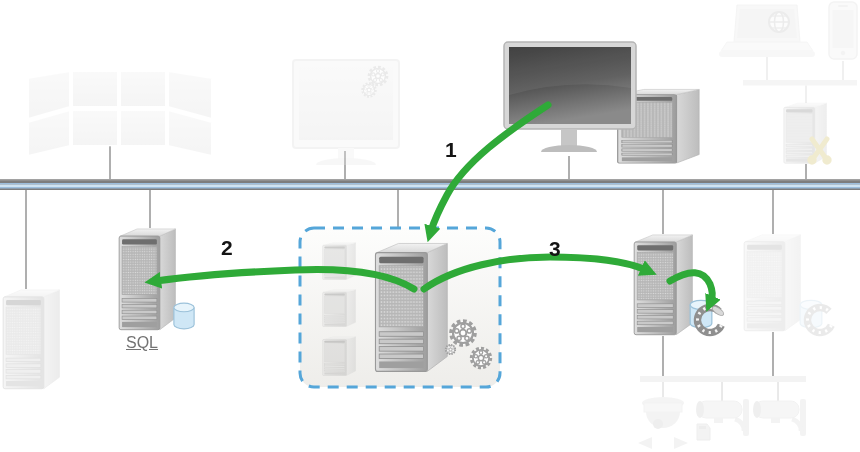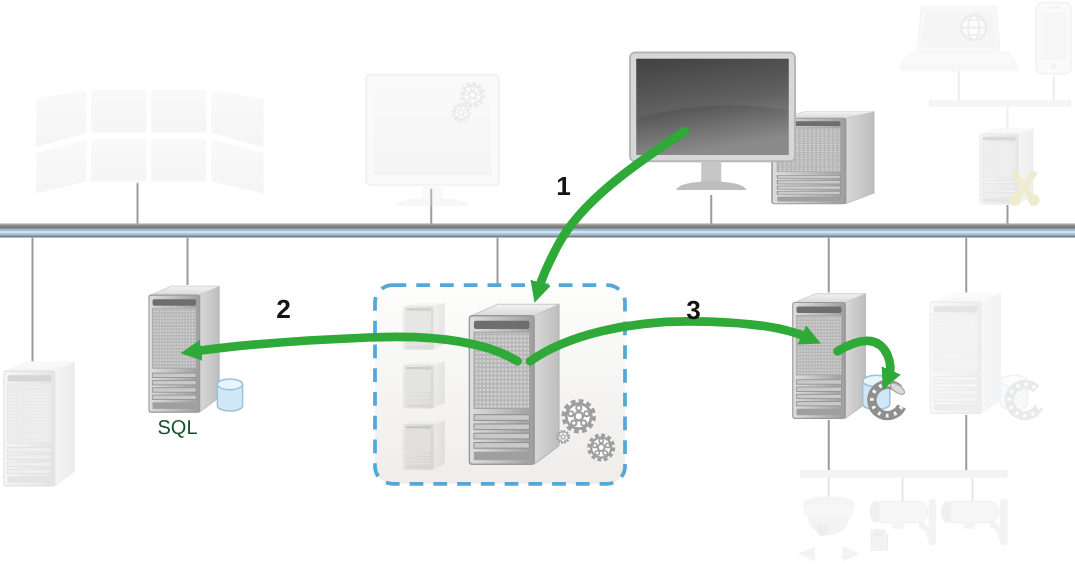--- a/index.html
+++ b/index.html
@@ -6,21 +6,21 @@
   .canvas{
     position:relative;width:860px;height:452px;background:#ffffff;
     font-family:"Liberation Sans",sans-serif;overflow:hidden;
   }
   .canvas svg.scene{position:absolute;left:0;top:0;}
   .lbl{
     position:absolute;color:#141414;font-weight:bold;font-size:21px;
     line-height:1;letter-spacing:0;
   }
   .sql{
-    position:absolute;color:#14532d;font-weight:normal;font-size:16px;line-height:1;
+    position:absolute;color:#737373;font-weight:normal;font-size:16px;line-height:1;text-decoration:underline;
   }
 </style>
 </head>
 <body>
 
 <div class="canvas">
 
 <svg class="scene" width="860" height="452" viewBox="0 0 860 452">
   <defs>
     <linearGradient id="gFront" x1="0" y1="0" x2="1" y2="0">

